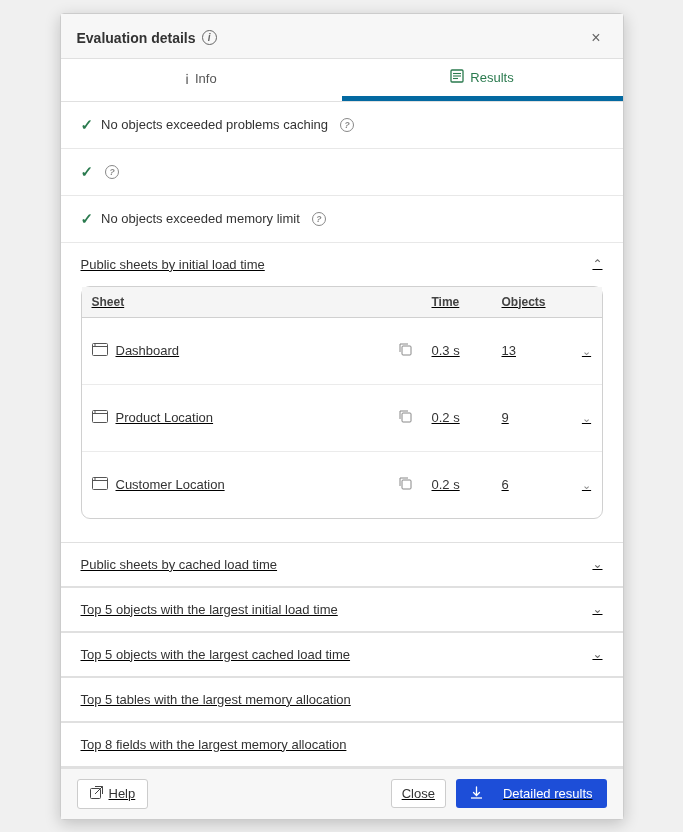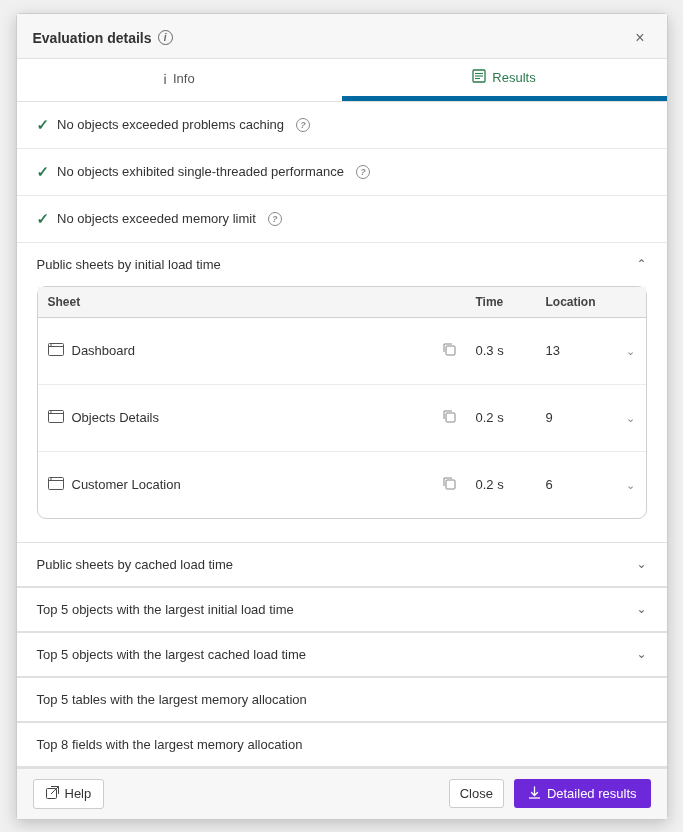--- a/index.html
+++ b/index.html
@@ -6,21 +6,21 @@
     body {
       font-family: -apple-system, BlinkMacSystemFont, 'Segoe UI', sans-serif;
       font-size: 13px;
       background: #f0f0f0;
       display: flex;
       justify-content: center;
       align-items: center;
       min-height: 100vh;
     }
     .modal {
-      width: 652px;
+      width: 564px;
       background: #fff;
       border: 1px solid #ccc;
       border-radius: 4px;
       box-shadow: 0 4px 16px rgba(0,0,0,0.2);
       display: flex;
       flex-direction: column;
     }
     .modal-header {
       display: flex;
       align-items: center;
@@ -178,20 +178,21 @@
       font-size: 11px;
       cursor: pointer;
     }
     .modal-footer {
       display: flex;
       align-items: center;
       justify-content: space-between;
       padding: 10px 16px;
       border-top: 1px solid #e0e0e0;
       background: #f7f7f7;
+      text-decoration: underline;
     }
     .btn-help {
       display: flex;
       align-items: center;
       gap: 6px;
       padding: 6px 12px;
       border: 1px solid #ccc;
       border-radius: 3px;
       background: #fff;
       font-size: 13px;
@@ -203,31 +204,32 @@
       border: 1px solid #ccc;
       border-radius: 3px;
       background: #fff;
       font-size: 13px;
       color: #333;
       cursor: pointer;
     }
     .btn-detailed {
       display: flex;
       align-items: center;
-      gap: 6px;
+      gap: 20px;
       padding: 6px 14px;
       border: none;
       border-radius: 3px;
-      background: #6d28d9;
+      background: #1d4ed8;
       font-size: 13px;
       color: #fff;
       cursor: pointer;
     }
     .collapsible-section {
       border-bottom: 1px solid #e0e0e0;
+      text-decoration: underline;
     }
   </style>
 </head>
 <body>
 
 <div class="modal">
 
   <div class="modal-header">
     <div class="modal-title">
       <span>Evaluation details</span>
@@ -256,42 +258,41 @@
 
   <div class="modal-body">
 
     <div class="check-row">
       <span class="check-icon">✓</span>
       <span>No objects exceeded problems caching</span>
       <span class="help-icon">?</span>
     </div>
     <div class="check-row">
       <span class="check-icon">✓</span>
-      <span>No objects exhibited single-threaded performance</span>
       <span class="help-icon">?</span>
     </div>
     <div class="check-row">
       <span class="check-icon">✓</span>
       <span>No objects exceeded memory limit</span>
       <span class="help-icon">?</span>
     </div>
 
     <div class="collapsible-section">
       <div class="section-header expanded">
         <span>Public sheets by initial load time</span>
         <span class="chevron">⌃</span>
       </div>
       <div class="table-container">
         <table class="data-table">
           <thead>
             <tr>
               <th class="col-sheet">Sheet</th>
               <th class="col-icon"></th>
               <th class="col-time">Time</th>
-              <th class="col-objects">Location</th>
+              <th class="col-objects">Objects</th>
               <th class="col-expand"></th>
             </tr>
           </thead>
           <tbody>
             <tr>
               <td class="col-sheet">
                 <div class="sheet-cell">
                   <span class="sheet-icon">
                     <svg width="16" height="13" viewBox="0 0 16 13" fill="none">
                       <rect x="0.5" y="0.5" width="15" height="12" rx="1" stroke="#555" stroke-width="1"></rect>
@@ -315,21 +316,21 @@
             <tr>
               <td class="col-sheet">
                 <div class="sheet-cell">
                   <span class="sheet-icon">
                     <svg width="16" height="13" viewBox="0 0 16 13" fill="none">
                       <rect x="0.5" y="0.5" width="15" height="12" rx="1" stroke="#555" stroke-width="1"></rect>
                       <line x1="0.5" y1="3.5" x2="15.5" y2="3.5" stroke="#555" stroke-width="1"></line>
                       <line x1="3" y1="0.5" x2="3" y2="3.5" stroke="#555" stroke-width="1"></line>
                     </svg>
                   </span>
-                  <span>Objects Details</span>
+                  <span>Product Location</span>
                 </div>
               </td>
               <td class="col-icon">
                 <svg width="13" height="13" viewBox="0 0 13 13" fill="none">
                   <rect x="3" y="3" width="9" height="9" rx="1" stroke="#888" stroke-width="1"></rect>
                   <path d="M1 9V1h8" stroke="#888" stroke-width="1" fill="none"></path>
                 </svg>
               </td>
               <td class="col-time">0.2 s</td>
               <td class="col-objects">9</td>

